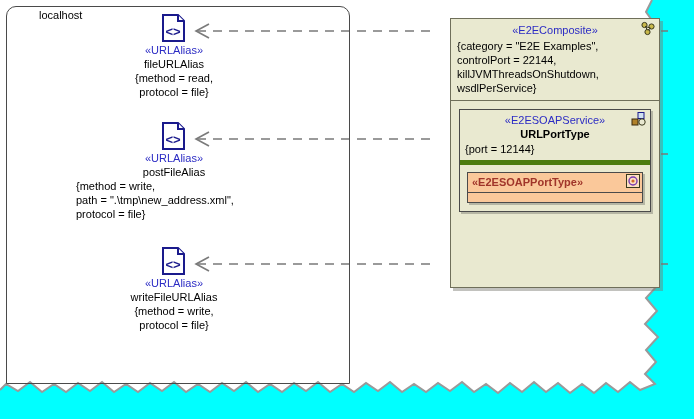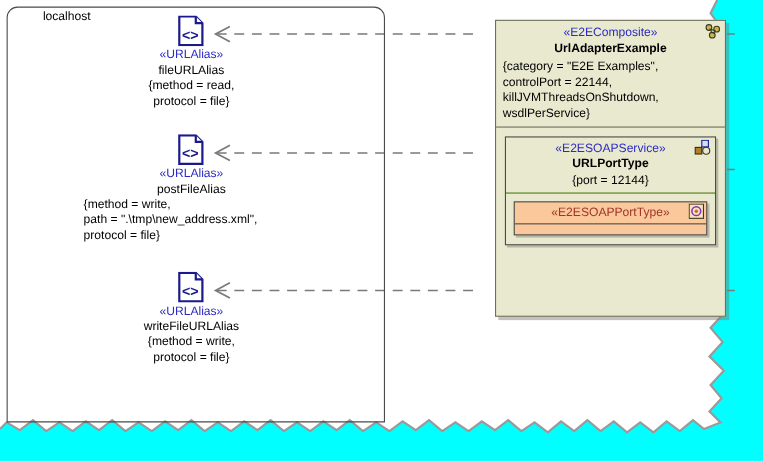--- a/index.html
+++ b/index.html
@@ -101,40 +101,40 @@
   }
   
   #service{
     background:#e9e9d0;
     border:1px solid #4a4a4a;
     box-shadow:2px 2px 0 rgba(120,120,110,.45);
     box-sizing:border-box;
   }
   #service-head{
     padding:3px 5px 4px 5px;
-    border-bottom:1px solid #4d7c0f;
+    border-bottom:5px solid #4d7c0f;
     position:relative;
   }
   .s-stereo{display:block;text-align:center;font-size:11px;color:#2b2bc4;line-height:14px;}
   .s-name{display:block;text-align:center;font-size:11px;font-weight:bold;color:#000;line-height:15px;}
-  .s-props{display:block;text-align:center;font-size:11px;color:#000;line-height:14px;}
+  .s-props{display:block;font-size:11px;color:#000;line-height:14px;}
   #service-body{padding:7px 7px 8px 7px;}
   
   #porttype{
     background:#fac89a;
     border:1px solid #4a4a4a;
     box-shadow:2px 2px 0 rgba(120,120,110,.45);
     box-sizing:border-box;
   }
   #pt-head{
     padding:2px 4px 3px 4px;
     border-bottom:1px solid #4a4a4a;
     position:relative;
   }
-  .p-stereo{display:block;text-align:center;font-size:11px;color:#a0352a;line-height:14px;}
+  .p-stereo{display:block;font-size:11px;color:#a0352a;line-height:14px;font-weight:bold;}
   .p-name{display:block;text-align:center;font-size:11px;font-weight:bold;color:#000;line-height:15px;}
   #pt-body{height:9px;}
 
   .corner-icon{
     position:absolute;
     right:3px;top:2px;
     width:16px;height:15px;
   }
   .conn{position:absolute;}
 </style>
@@ -247,21 +247,20 @@
     <div id="composite-head">
       <span class="corner-icon">
         <svg width="16" height="15" viewBox="0 0 16 15" xmlns="http://www.w3.org/2000/svg">
           <circle cx="4.5" cy="4" r="2.6" fill="#c8b84a" stroke="#3a3a1e" stroke-width="1"></circle>
           <circle cx="11.5" cy="5.5" r="2.6" fill="#c8b84a" stroke="#3a3a1e" stroke-width="1"></circle>
           <circle cx="7.5" cy="11" r="2.6" fill="#c8b84a" stroke="#3a3a1e" stroke-width="1"></circle>
           <path d="M5,5.5 L10.5,7 M10.5,7 L8,9.5 M6,6 L7,9" stroke="#3a3a1e" stroke-width="1" fill="none"></path>
         </svg>
       </span>
       <span class="c-stereo">«E2EComposite»</span>
-      <span class="c-name">UrlAdapterExample</span>
       <span class="c-props">{category = "E2E Examples",
 controlPort = 22144,
 killJVMThreadsOnShutdown,
 wsdlPerService}</span>
     </div>
     <div id="composite-body">
 
       <div id="service">
         <div id="service-head">
           <span class="corner-icon">

